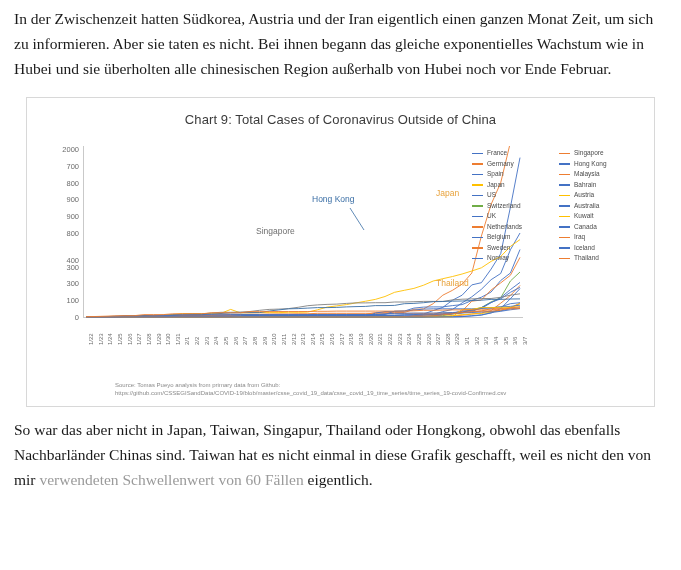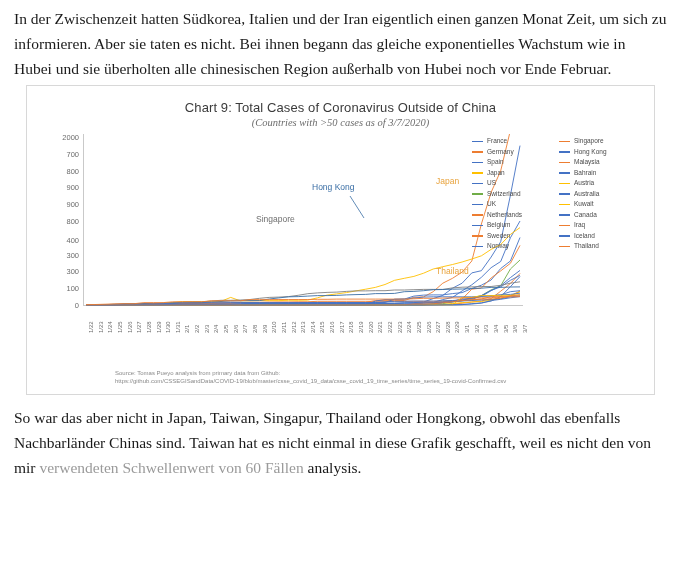--- a/index.html
+++ b/index.html
@@ -33,21 +33,21 @@
   }
   .para-bottom {
     padding-top: 10px;
   }
   .muted {
     color: #9a9a9a;
   }
 
   
   .figure {
-    margin: 4px 12px 0 12px;
+    margin: 16px 12px 0 12px;
     border: 1px solid #d8d8d8;
     background: #ffffff;
     height: 310px;
     position: relative;
     box-sizing: border-box;
   }
   .chart-title {
     text-align: center;
     font-family: "Liberation Sans", sans-serif;
     font-size: 13px;
@@ -164,33 +164,32 @@
     line-height: 1.45;
     max-width: 520px;
     word-break: break-all;
   }
 </style>
 </head>
 <body>
 
 <div class="page">
 
-  <p class="para para-top">In der Zwischenzeit hatten Südkorea, Italien und der Iran eigentlich  einen ganzen Monat Zeit, um sich zu informieren. Aber sie taten es nicht. Bei ihnen begann das gleiche exponentielles Wachstum wie in Hubei und sie überholten alle chinesischen Region außerhalb von Hubei noch vor Ende Februar.</p>
+  <p class="para para-top">In der Zwischenzeit hatten Südkorea, Austria und der Iran eigentlich  einen ganzen Monat Zeit, um sich zu informieren. Aber sie taten es nicht. Bei ihnen begann das gleiche exponentielles Wachstum wie in Hubei und sie überholten alle chinesischen Region außerhalb von Hubei noch vor Ende Februar.</p>
 
   <div class="figure">
     <div class="chart-title">Chart 9: Total Cases of Coronavirus Outside of China</div>
-    <div class="chart-subtitle">(Countries with &gt;50 cases as of 3/7/2020)</div>
 
     <div class="plot-wrap">
       <div class="y-axis">
           <div class="y-tick" style="top: 171px;">0</div>
           <div class="y-tick" style="top: 154.2px;">100</div>
           <div class="y-tick" style="top: 137.4px;">300</div>
           <div class="y-tick" style="top: 120.6px;">300</div>
-          <div class="y-tick" style="top: 106px;">400</div>
+          <div class="y-tick" style="top: 114px;">400</div>
           <div class="y-tick" style="top: 87px;">800</div>
           <div class="y-tick" style="top: 70.2px;">900</div>
           <div class="y-tick" style="top: 53.4px;">900</div>
           <div class="y-tick" style="top: 36.6px;">800</div>
           <div class="y-tick" style="top: 19.8px;">700</div>
           <div class="y-tick" style="top: 3px;">2000</div>
         </div>
       <div class="plot">
         <svg width="440" height="172" viewBox="0 0 440 172" preserveAspectRatio="none">
           <g id="lines">
@@ -366,15 +365,15 @@
           <span>Thailand</span>
         </div>
       </div>
 
     <div class="source">
       <div>Source: Tomas Pueyo analysis from primary data from Github:</div>
       <div>https://github.com/CSSEGISandData/COVID-19/blob/master/csse_covid_19_data/csse_covid_19_time_series/time_series_19-covid-Confirmed.csv</div>
     </div>
   </div>
 
-  <p class="para para-bottom"><span>So war das aber nicht in Japan, Taiwan, Singapur, Thailand oder Hongkong, obwohl das ebenfalls Nachbarländer Chinas sind. Taiwan hat es nicht einmal in diese Grafik geschafft, weil es nicht den von mir </span><span class="muted">verwendeten Schwellenwert von 60 Fällen</span><span> analysis.</span></p>
+  <p class="para para-bottom"><span>So war das aber nicht in Japan, Taiwan, Singapur, Thailand oder Hongkong, obwohl das ebenfalls Nachbarländer Chinas sind. Taiwan hat es nicht einmal in diese Grafik geschafft, weil es nicht den von mir </span><span class="muted">verwendeten Schwellenwert von 60 Fällen</span><span> eigentlich.</span></p>
 
 </div>
 
 </body></html>

